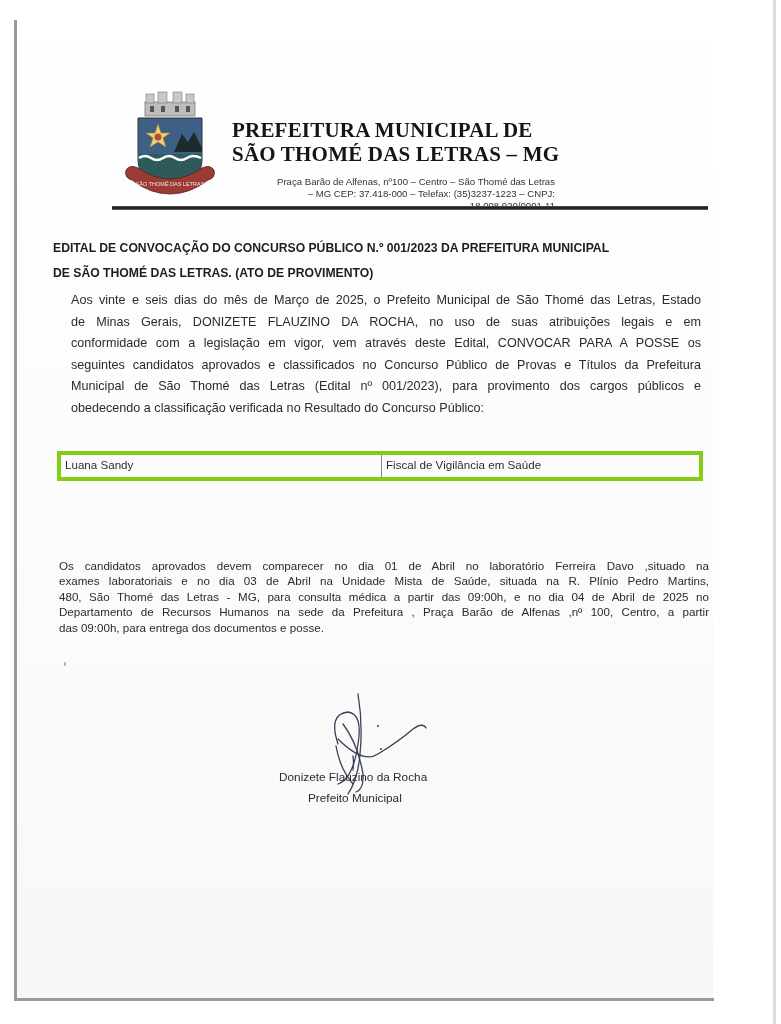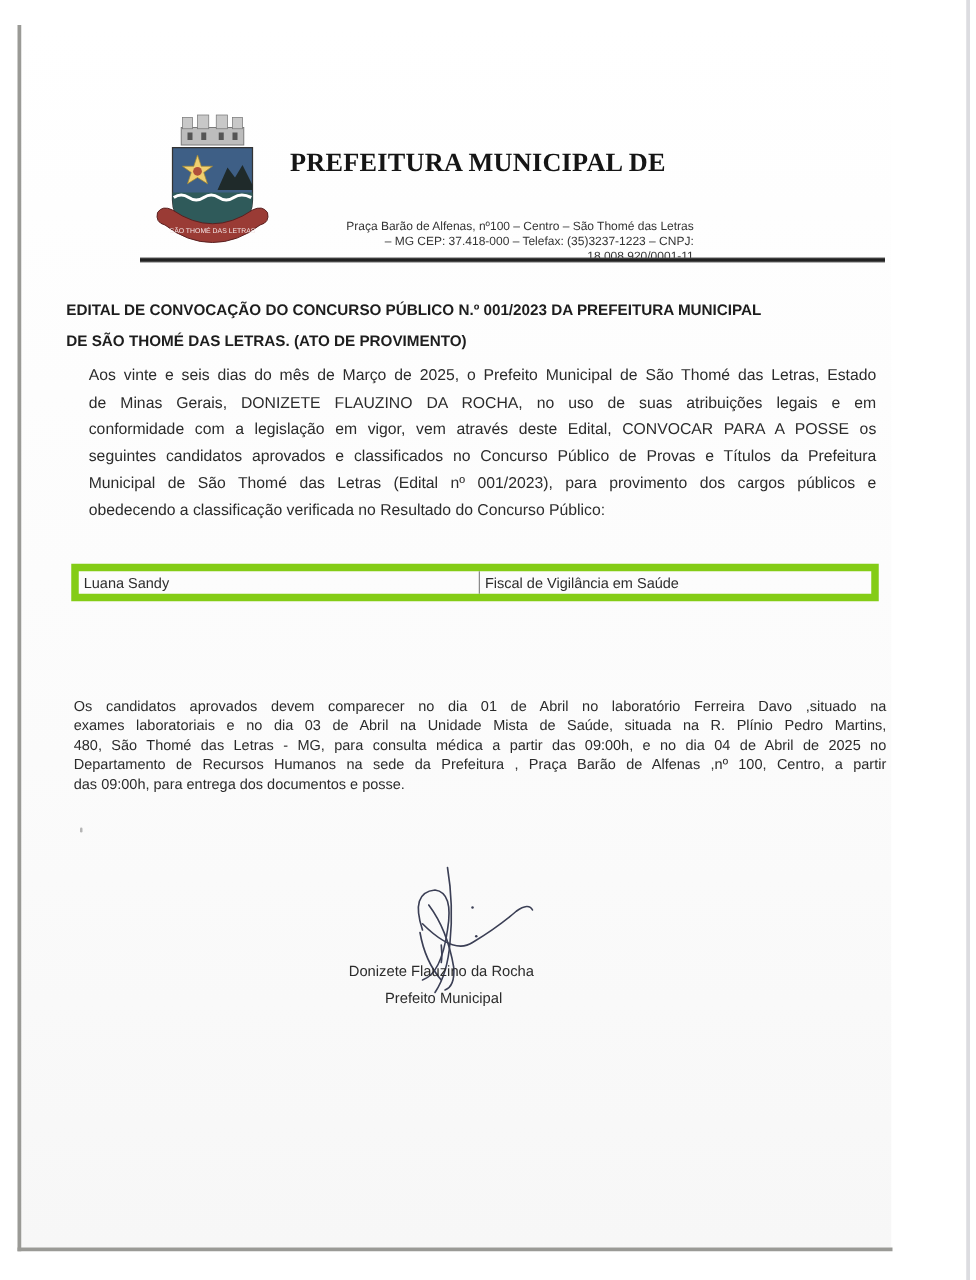--- a/index.html
+++ b/index.html
@@ -55,21 +55,21 @@
     position: absolute; left: 59px; top: 290px; width: 642px;
     font-size: 12.6px; line-height: 21.6px; color: #2b2b2b;
     text-align: justify; text-align-last: left;
   }
   .para .l { display: block; text-align: justify; text-align-last: justify; white-space: nowrap; margin-left: 12px; }
   .para .l.last { text-align-last: left; }
 
   
   .cand-table {
     position: absolute; left: 57px; top: 451px; width: 646px; height: 30px;
-    border: 6px solid #84cc16; display: flex; box-sizing: border-box;
+    border: 4px solid #84cc16; display: flex; box-sizing: border-box;
   }
   .cand-cell {
     font-size: 11.6px; color: #2d2d2d; padding: 3px 4px; box-sizing: border-box; line-height: 13px;
   }
   .cand-cell.name { width: 321px; border-right: 1px solid #8a8a8a; }
   .cand-cell.role { flex: 1; }
 
   
   .instr {
     position: absolute; left: 59px; top: 524px; width: 650px;
@@ -121,20 +121,21 @@
     <path d="M18 64 H82 V70 Q82 92 50 98 Q18 92 18 70 Z" fill="#2f5a5a"></path>
     <path d="M19 68 Q25 64 31 68 T43 68 T55 68 T67 68 T81 68" stroke="#ffffff" stroke-width="2.5" fill="none"></path>
 
     <path d="M6 80 Q10 74 18 78 Q50 100 82 78 Q90 74 94 80 Q96 88 88 90 Q70 104 50 104 Q30 104 12 90 Q4 88 6 80 Z" fill="#9a3b35" stroke="#5a2020" stroke-width="0.8"></path>
     <text x="50" y="96" font-size="5.5" fill="#f4e4e4" text-anchor="middle" font-family="Liberation Sans, sans-serif">SÃO THOMÉ DAS LETRAS</text>
   </svg>
 </div>
 
 <div class="title-block">
   <div class="title-line">PREFEITURA MUNICIPAL DE</div>
+  <div class="title-line">SÃO THOMÉ DAS LETRAS – MG</div>
 </div>
 
 <div class="address">
   <div>Praça Barão de Alfenas, nº100 – Centro – São Thomé das Letras</div>
   <div>– MG CEP: 37.418-000 – Telefax: (35)3237-1223 – CNPJ:</div>
   <div>18.008.920/0001-11</div>
 </div>
 
 <div class="header-rule"></div>
 

